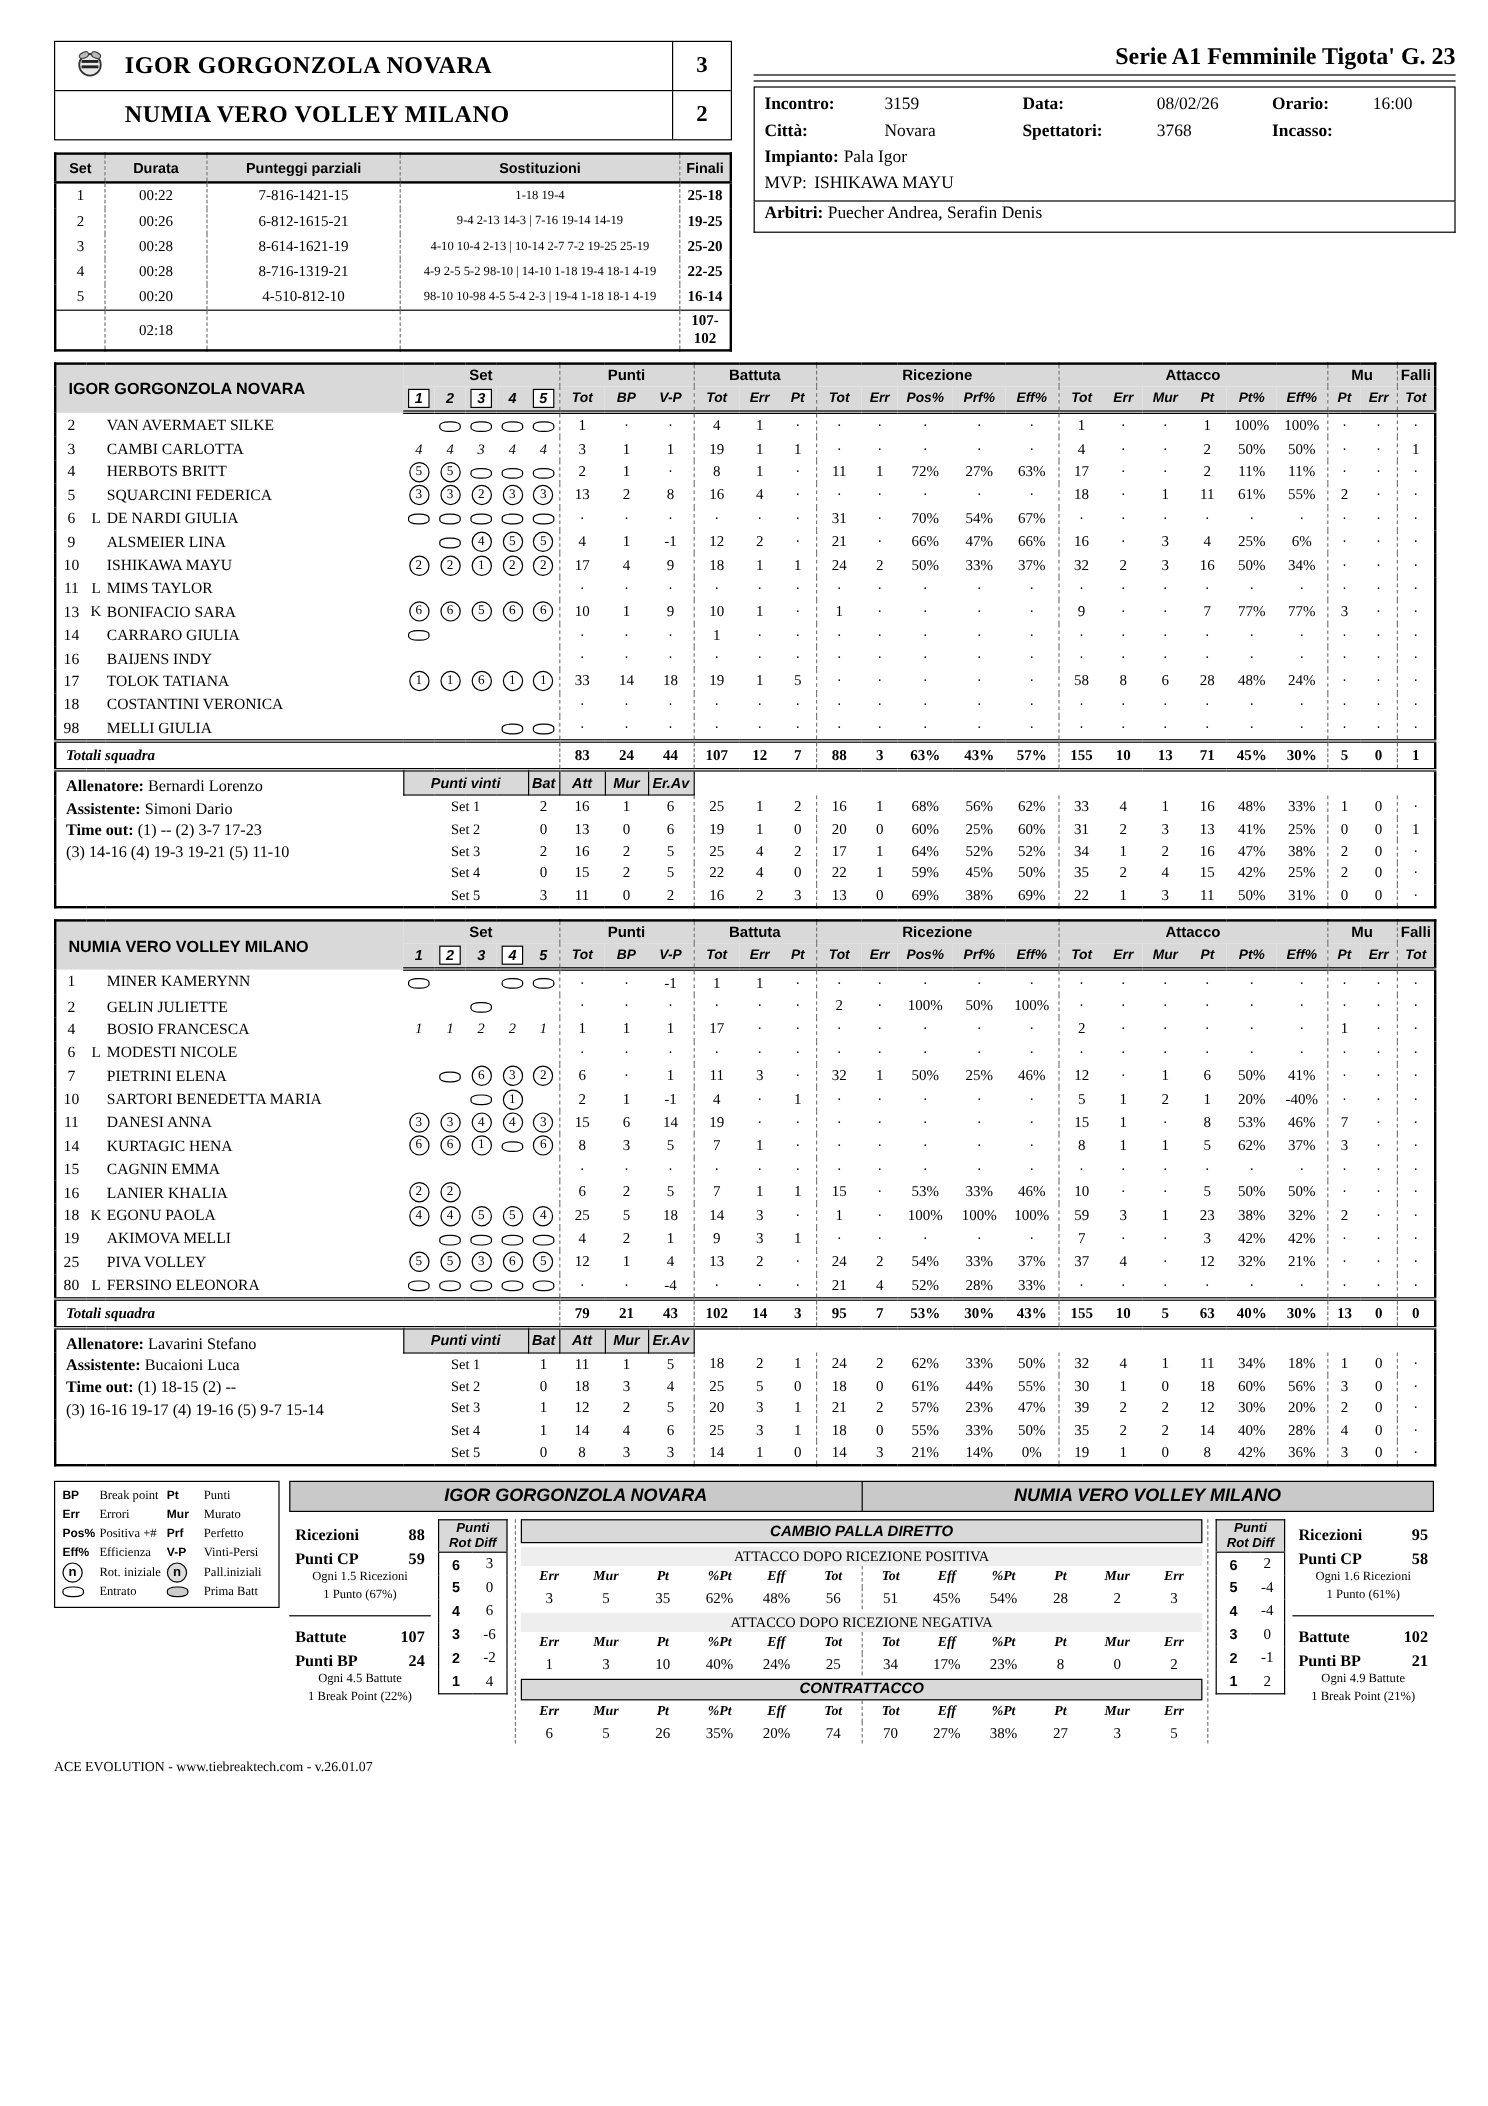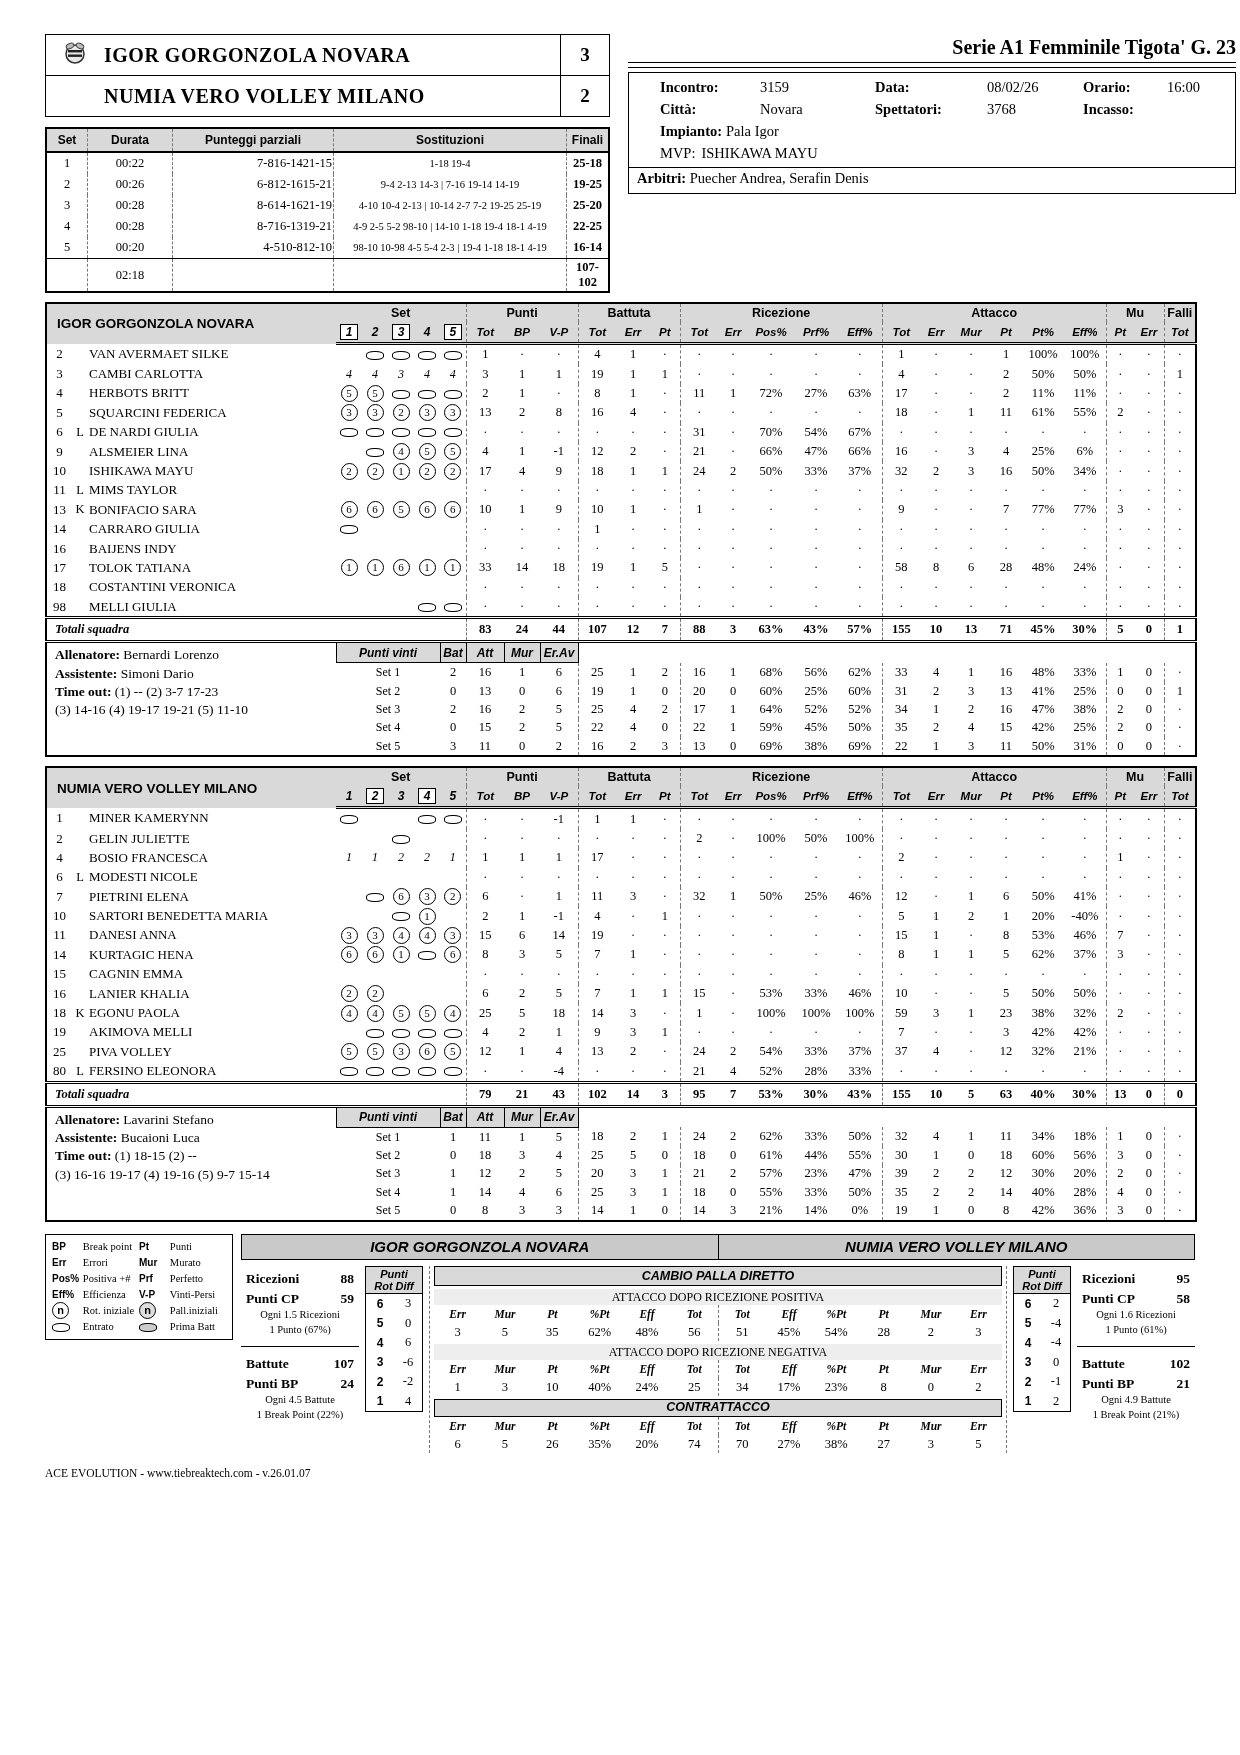--- a/index.html
+++ b/index.html
@@ -14,35 +14,35 @@
   .teamrow{display:flex;align-items:center;height:40px;}
   .teamrow+.teamrow{border-top:1px solid #000;}
   .logo{width:58px;text-align:center;}
   .tname{flex:1;font-weight:bold;font-size:20px;letter-spacing:.5px;}
   .tscore{width:48px;text-align:center;font-weight:bold;font-size:19px;border-left:1px solid #000;align-self:stretch;display:flex;align-items:center;justify-content:center;}
   .league{font-weight:bold;font-size:20px;text-align:right;padding-top:2px;}
   .phase{font-size:17px;margin-top:2px;}
   .dbl{height:4px;border-top:1.5px solid #000;border-bottom:1.5px solid #000;margin:3px 0 4px 0;}
   .sectionT{font-weight:bold;font-size:20px;margin-bottom:3px;}
   .infobox{border:1.5px solid #000;padding:3px 8px;font-size:14.5px;}
-  .irow{display:flex;height:22px;align-items:center;margin-left:23px;}
+  .irow{display:flex;height:22px;align-items:center;}
   .il{font-weight:bold;}
   .iv{}
   .w1{width:100px}.w2{width:115px}.w3{width:112px}.w4{width:96px}.w5{width:84px}.w6{width:60px}
   .arbitri{border:1.5px solid #000;border-top:none;padding:2px 8px;font-size:14.5px;height:21px;}
   
   table{border-collapse:collapse;}
   .sets{width:565px;margin-top:10px;border:2px solid #000;table-layout:fixed;font-size:12.5px;}
   .sets th{background:#d9d9d9;font-family:"Liberation Sans",sans-serif;font-size:12px;height:20px;border-bottom:2px solid #000;}
   .sets td{height:19px;text-align:center;}
   .sets td.ds,.sets th.ds{border-left:1px dashed #777;}
   .sets .sost{font-size:10.5px;}
   .sets .fin{font-weight:bold;}
   .sets tfoot td{border-top:1.5px solid #000;font-size:12.5px;height:20px;}
-  .parz{display:flex;justify-content:flex-end;}
+  .parz{display:flex;justify-content:center;}
   
   .team{width:1150px;table-layout:fixed;border:2px solid #000;margin-top:9px;font-size:12.5px;}
   .team thead th{background:#d9d9d9;font-family:"Liberation Sans",sans-serif;}
   .team .grp{font-size:12.5px;font-weight:bold;height:16px;}
   .team .colh{font-size:11.5px;font-weight:bold;font-style:italic;height:18px;border-bottom:3px double #000;}
   .team .thname{text-align:left;padding-left:10px;font-size:13.5px;font-weight:bold;}
   .team td{height:17.4px;text-align:center;white-space:nowrap;overflow:hidden;}
   .team td.nm{text-align:left;font-size:13px;}
   .team td.num{font-size:13px;}
   .team .gs{border-left:1px dashed #777;}
@@ -756,21 +756,21 @@
             <td>30%</td>
             <td class="gs">5</td>
             <td>0</td>
             <td class="gs">1</td>
           </tr>
           <tr>
             <td class="coach" colspan="3" rowspan="6">
               <div><span class="b">Allenatore: </span><span>Bernardi Lorenzo</span></div>
               <div><span class="b">Assistente: </span><span>Simoni Dario</span></div>
               <div><span class="b">Time out: </span><span>(1) -- (2) 3-7 17-23</span></div>
-              <div>(3) 14-16 (4) 19-17 19-21 (5) 11-10</div>
+              <div>(3) 14-16 (4) 19-3 19-21 (5) 11-10</div>
             </td>
             <td class="pvh" colspan="4">Punti vinti</td>
             <td class="pvh">Bat</td>
             <td class="pvh">Att</td>
             <td class="pvh">Mur</td>
             <td class="pvh">Er.Av</td>
             <td class="nob" colspan="17"></td>
           </tr>
           <tr class="srow">
             <td class="slab" colspan="4">Set 1</td>

